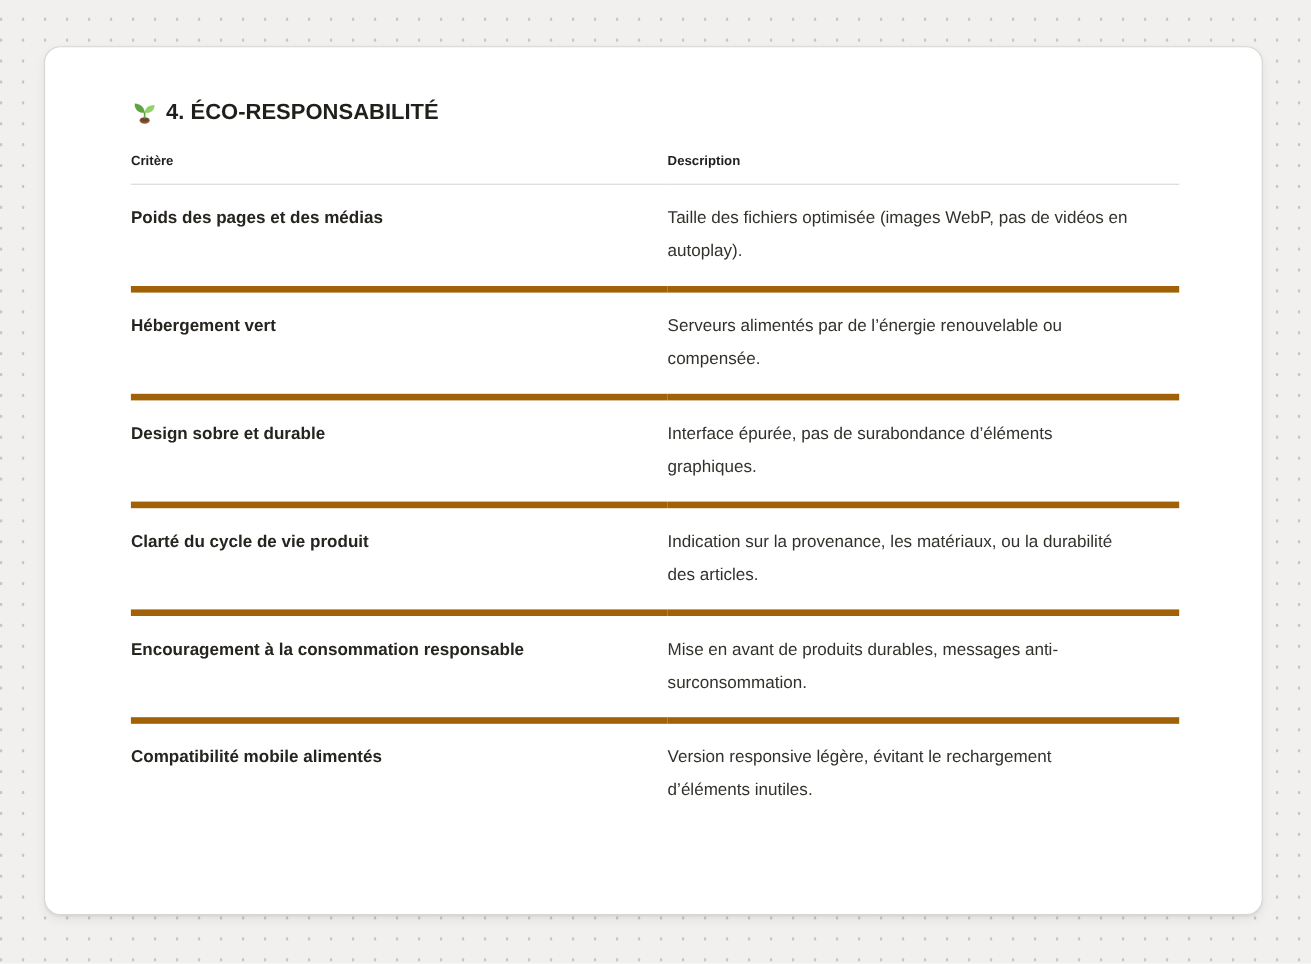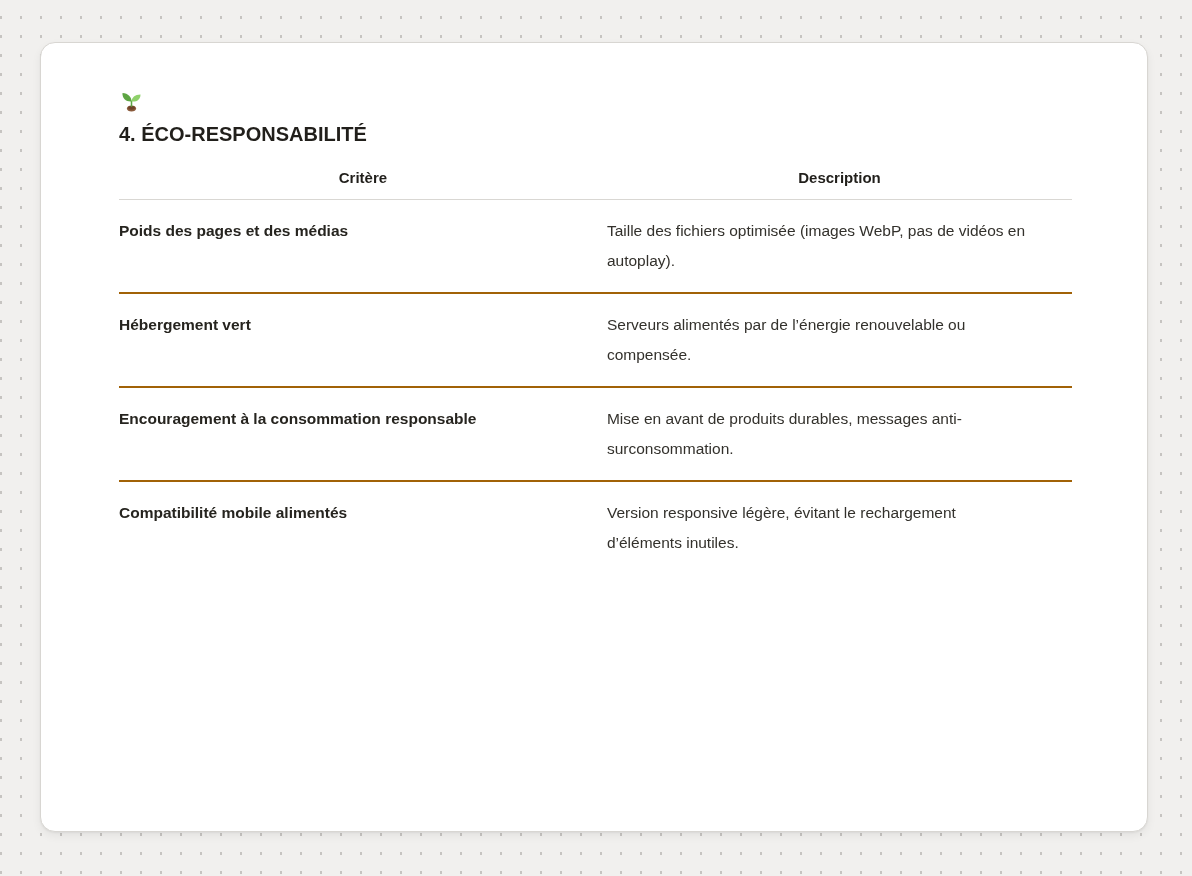--- a/index.html
+++ b/index.html
@@ -22,28 +22,27 @@
     min-height: 790px;
     margin: 42px 0 0 40px;
     background: #ffffff;
     border: 1px solid #d8d6d2;
     border-radius: 15px;
     box-shadow: 0 1px 2px rgba(0,0,0,0.05), 0 4px 10px rgba(0,0,0,0.06);
     padding: 46px 75px 30px 78px;
   }
   .heading {
     display: flex;
-    align-items: flex-start;
+    align-items: center;
     gap: 8px;
     margin: 0;
     font-size: 20px;
     font-weight: 700;
     color: #211f1b;
     line-height: 26px;
-    flex-direction: column;
   }
   .heading .emoji {
     display: inline-flex;
     width: 24px;
     height: 24px;
     align-items: center;
     justify-content: center;
   }
   .subtitle {
     margin: 21px 0 0 0;
@@ -54,34 +53,34 @@
   }
   table.criteria {
     width: 100%;
     border-collapse: collapse;
     table-layout: fixed;
     margin-top: 14px;
   }
   col.col-critere { width: 51.2%; }
   col.col-desc    { width: 48.8%; }
   table.criteria th {
-    text-align: center;
-    font-size: 15px;
+    text-align: left;
+    font-size: 12px;
     font-weight: 700;
     color: #211f1b;
     padding: 7px 0 11px 0;
     border-bottom: 1px solid #d9d7d3;
     line-height: 20px;
   }
   table.criteria td {
     vertical-align: top;
     font-size: 15.5px;
     line-height: 30px;
     padding: 16px 0 16px 0;
-    border-bottom: 2px solid #a16207;
+    border-bottom: 6px solid #a16207;
     color: #33312c;
   }
   table.criteria td.critere {
     font-weight: 700;
     color: #26241f;
     padding-right: 28px;
   }
   table.criteria td.desc {
     white-space: pre-line;
   }
@@ -130,21 +129,31 @@
 autoplay).</td>
   </tr>
 
 
   <tr>
     <td class="critere">Hébergement vert</td>
     <td class="desc">Serveurs alimentés par de l’énergie renouvelable ou
 compensée.</td>
   </tr>
 
+  <tr>
+    <td class="critere">Design sobre et durable</td>
+    <td class="desc">Interface épurée, pas de surabondance d’éléments
+graphiques.</td>
+  </tr>
 
+  <tr>
+    <td class="critere">Clarté du cycle de vie produit</td>
+    <td class="desc">Indication sur la provenance, les matériaux, ou la durabilité
+des articles.</td>
+  </tr>
 
   <tr>
     <td class="critere">Encouragement à la consommation responsable</td>
     <td class="desc">Mise en avant de produits durables, messages anti-
 surconsommation.</td>
   </tr>
 
   <tr>
     <td class="critere">Compatibilité mobile alimentés</td>
     <td class="desc">Version responsive légère, évitant le rechargement

